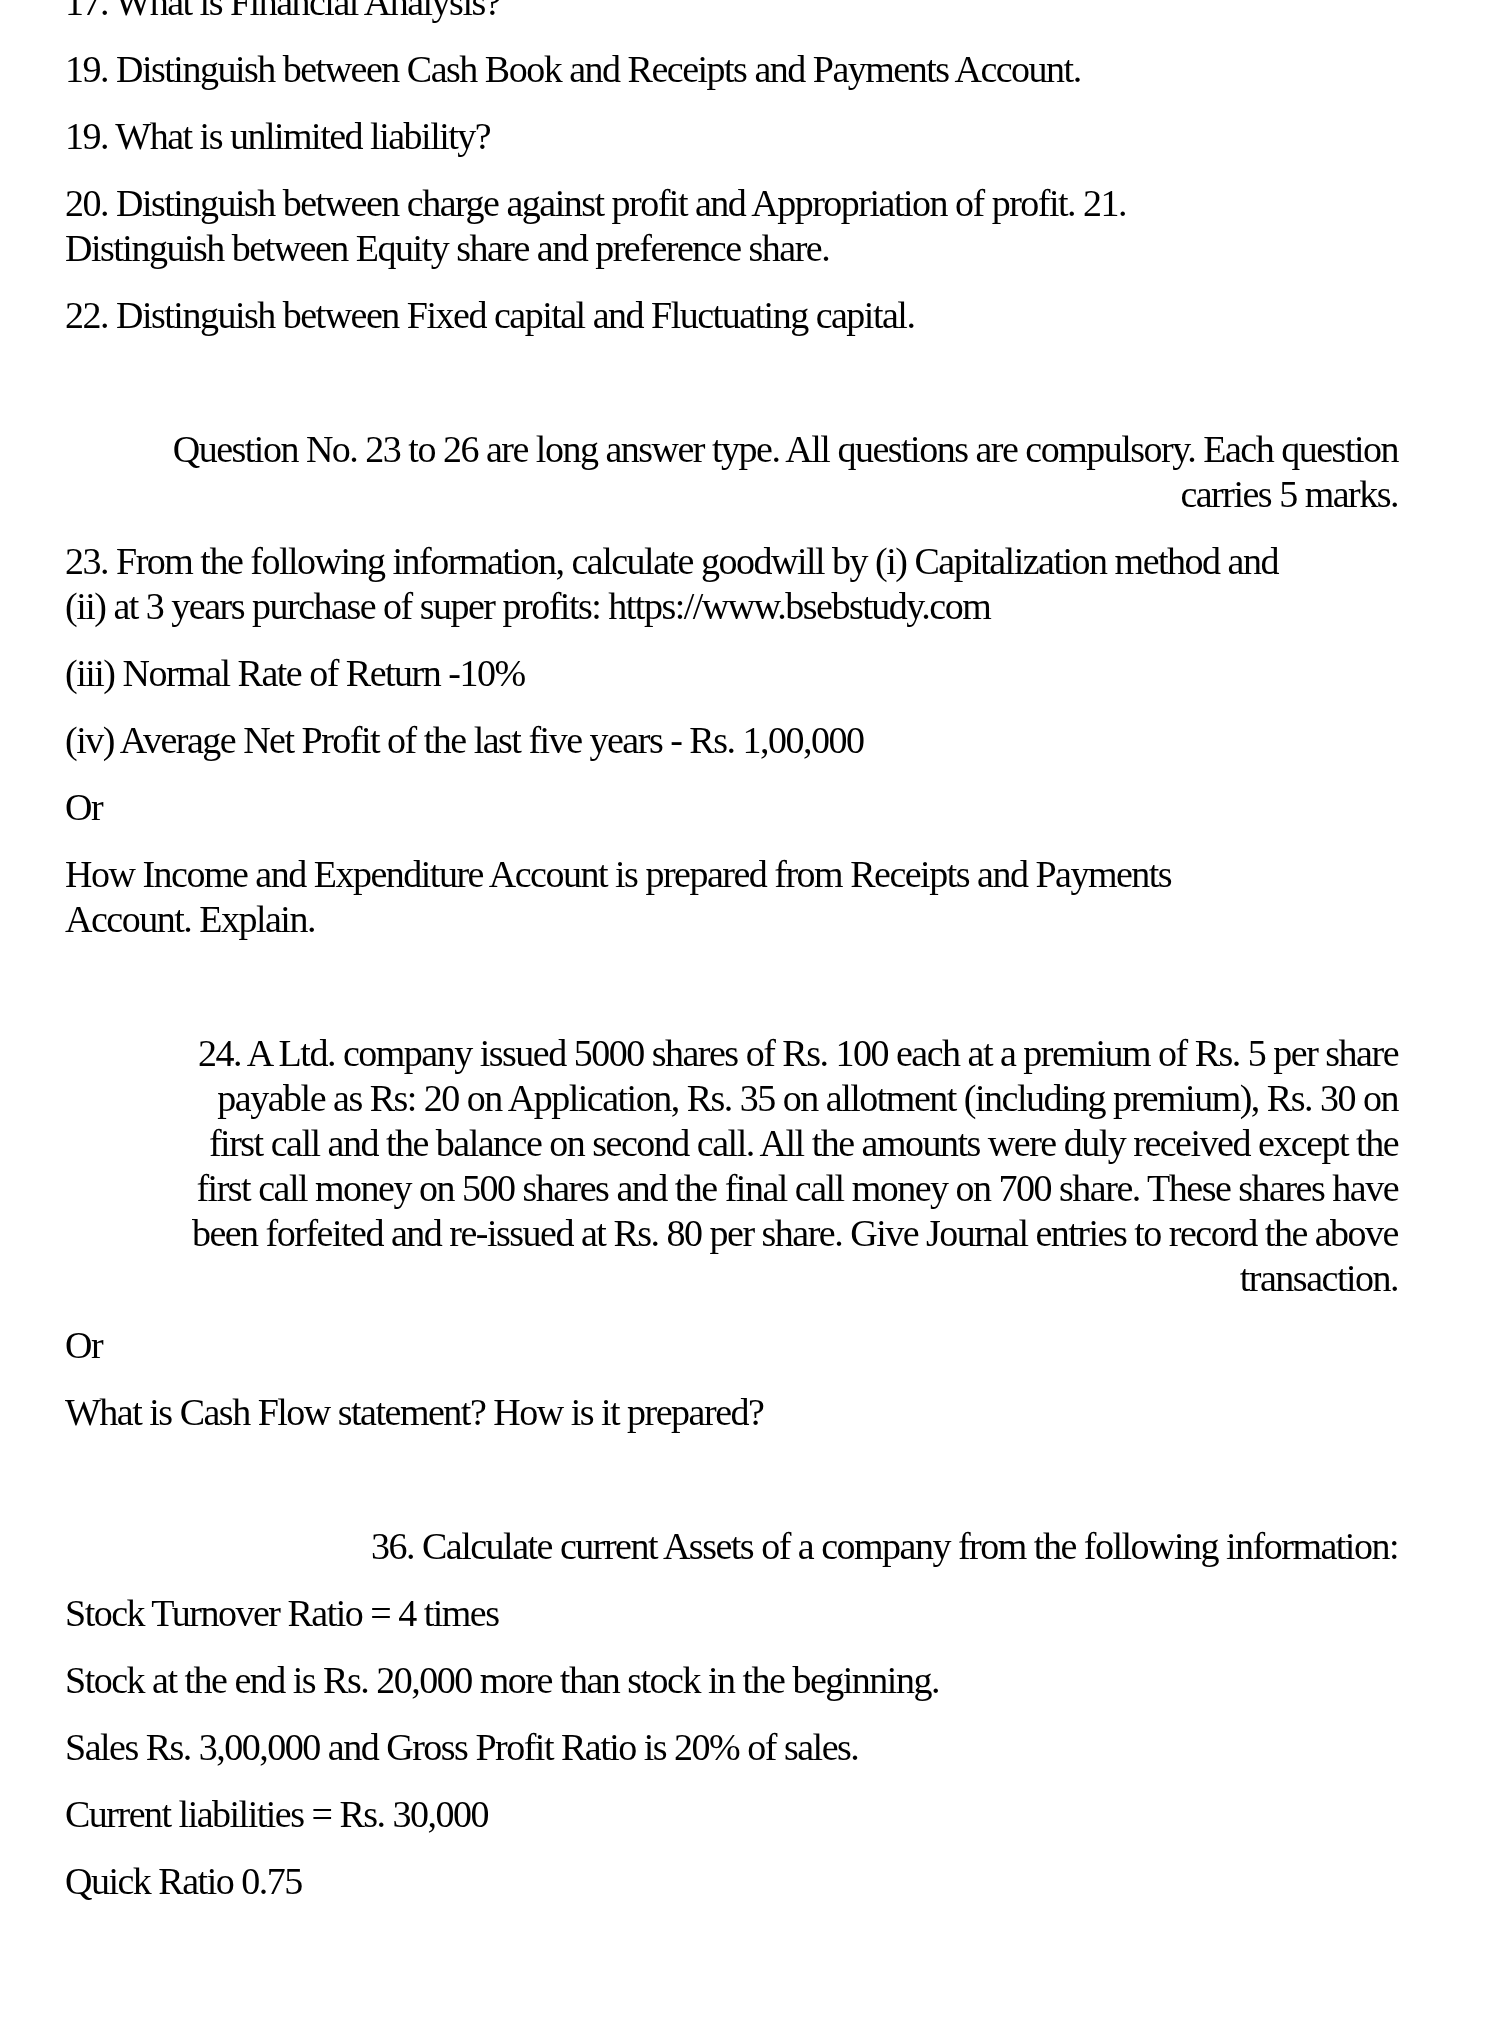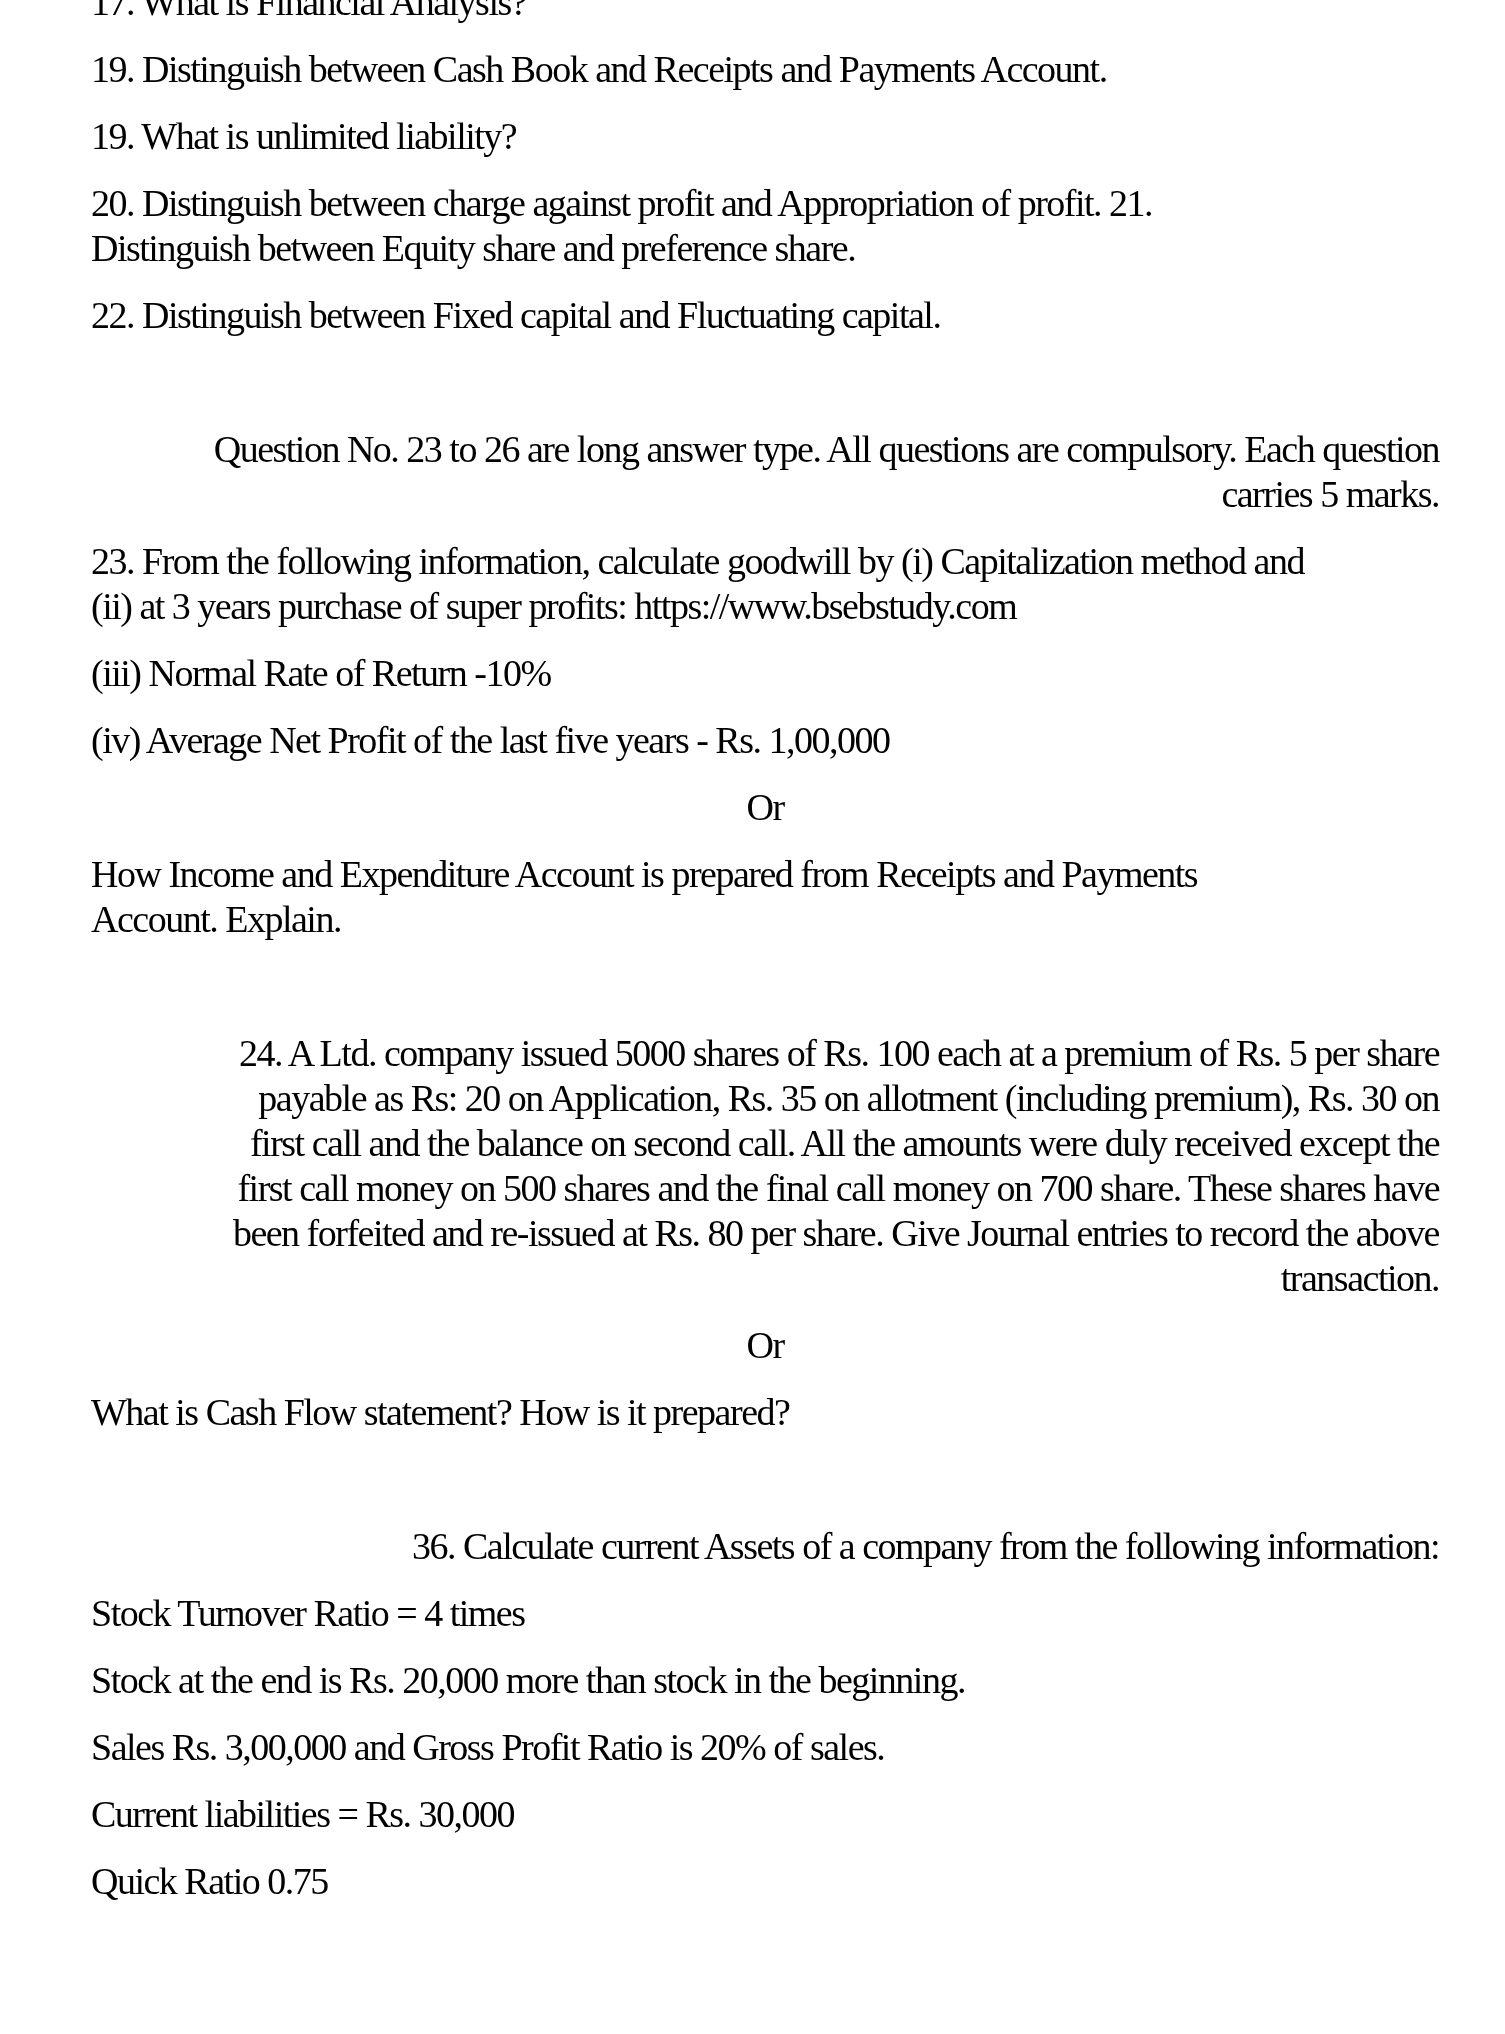--- a/index.html
+++ b/index.html
@@ -6,36 +6,35 @@
   body {
     width: 1505px;
     height: 2034px;
     background: #ffffff;
     overflow: hidden;
   }
   .page {
     box-sizing: border-box;
     width: 1428px;
     height: 2034px;
-    padding: 0 30px 0 50px;
+    padding: 0 30px 0 65px;
     overflow: hidden;
     font-family: "Liberation Serif", "DejaVu Serif", serif;
     font-size: 38px;
     line-height: 45px;
     letter-spacing: -1.5px;
     color: #000000;
-    margin-left: 41px;
   }
   .para {
     margin: 22px 0 0 0;
     white-space: pre-line; 
   }
   .para.first { margin-top: -20px; } 
   .para.gap   { margin-top: 89px; text-align: right; }  
-  .para.center { text-align: center; }
+  .para.center { }
 </style>
 </head>
 <body>
 
 <main class="page">
   <p class="para first">17. What is Financial Analysis?</p>
   <p class="para">19. Distinguish between Cash Book and Receipts and Payments Account.</p>
   <p class="para">19. What is unlimited liability?</p>
   <p class="para">20. Distinguish between charge against profit and Appropriation of profit. 21.
 Distinguish between Equity share and preference share.</p>

